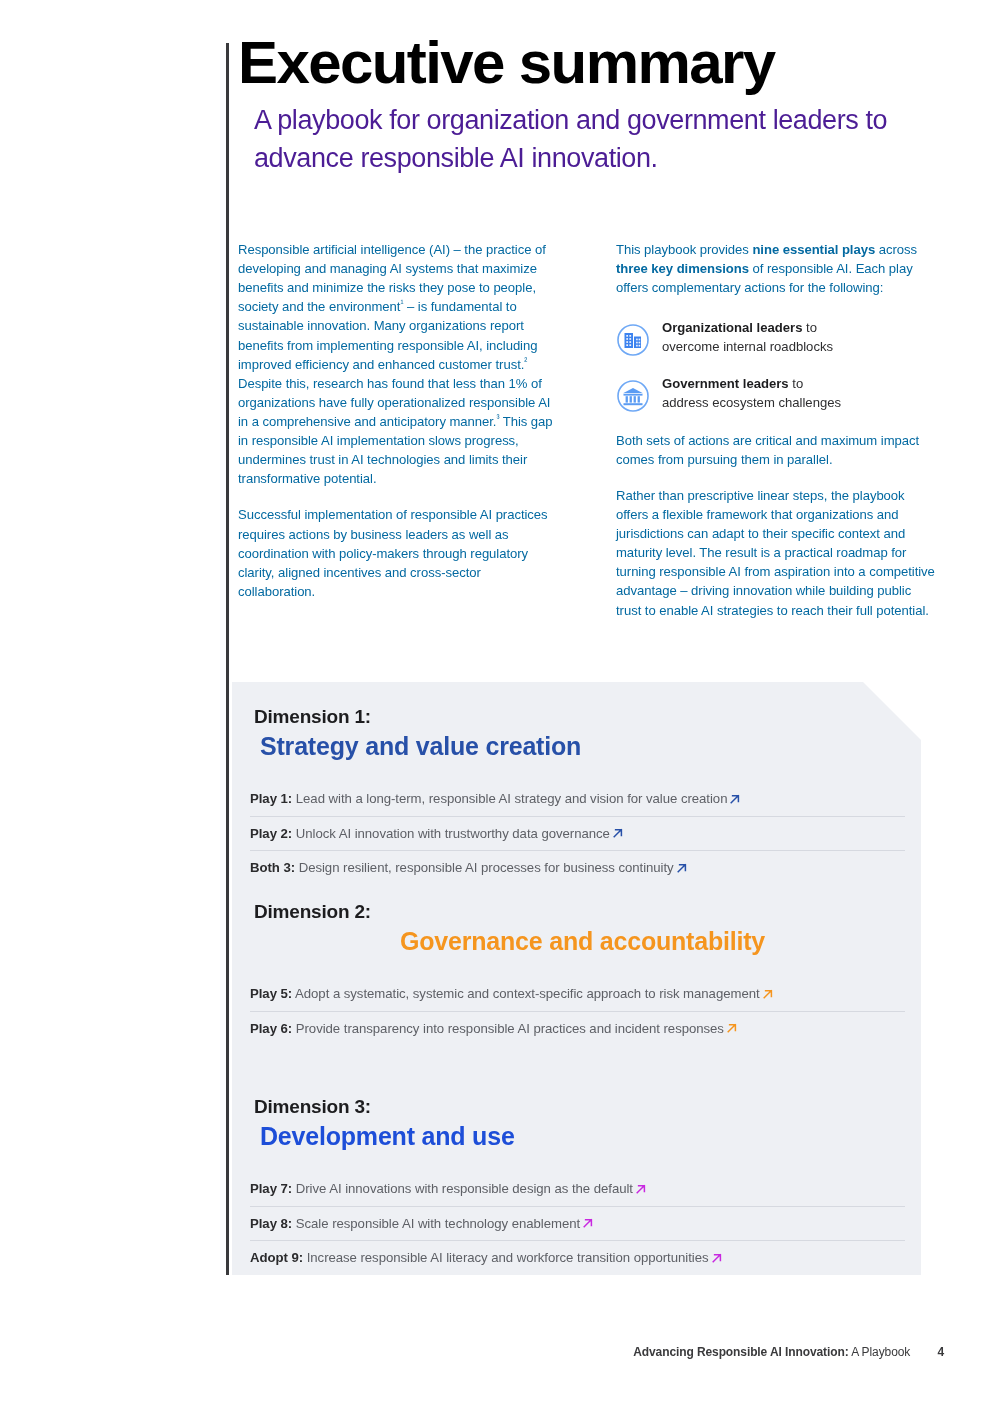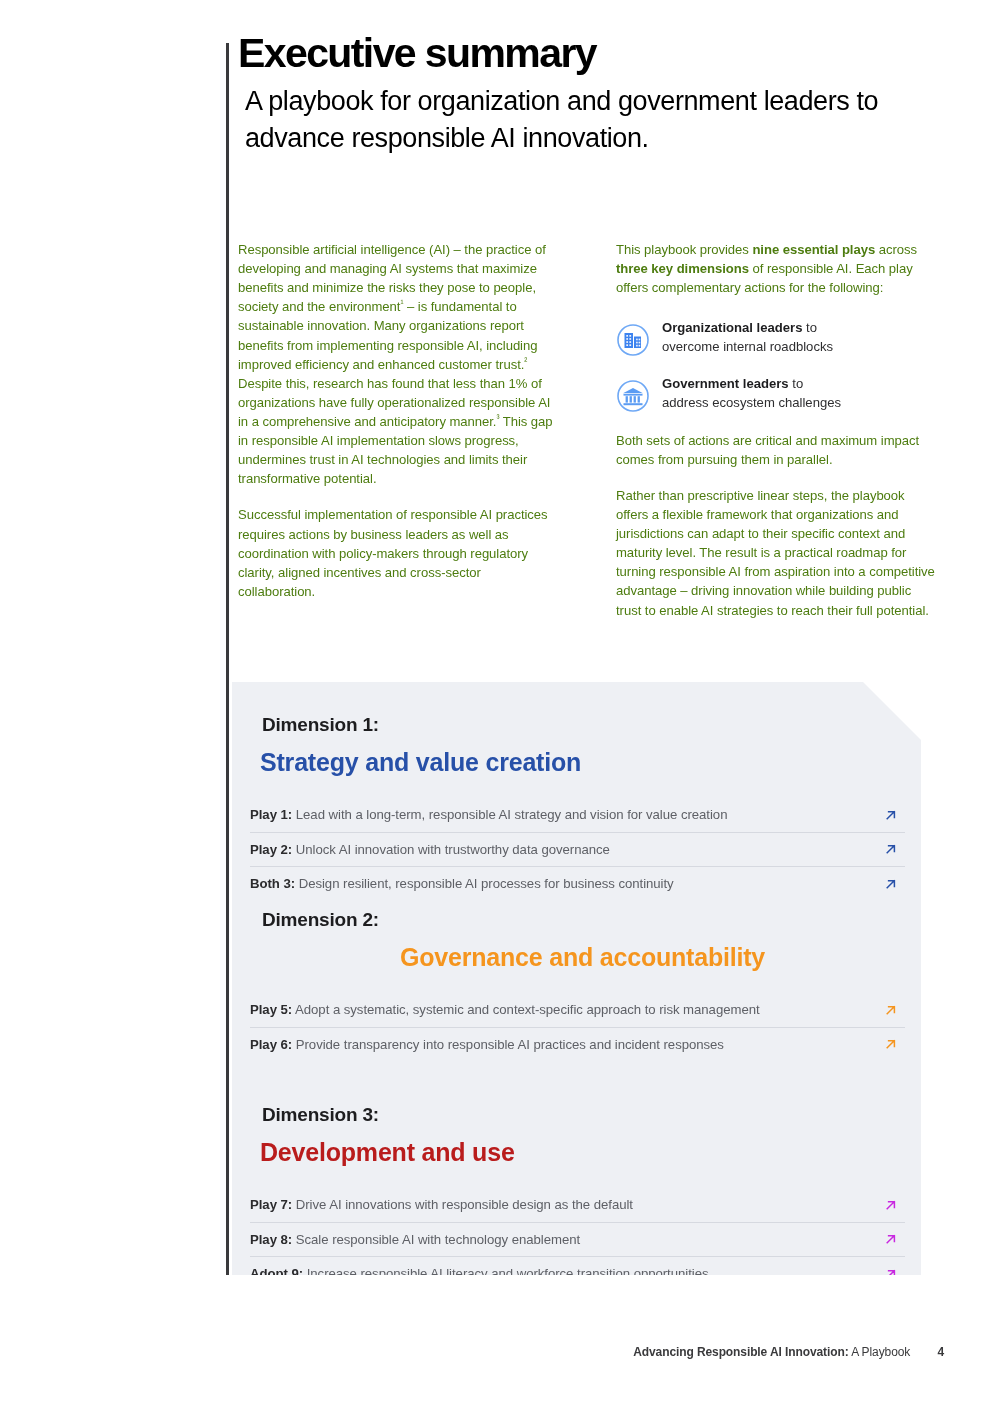--- a/index.html
+++ b/index.html
@@ -26,54 +26,54 @@
   }
 
   
   #masthead {
     position: absolute;
     left: 238px;
     top: 32px;
     width: 700px;
   }
   #page-title {
-    font-size: 41px;
+    font-size: 60px;
     font-weight: bold;
     line-height: 1.04;
     letter-spacing: -1.6px;
     color: #000000;
     margin: 0;
   }
   #page-subtitle {
     font-size: 27px;
     font-weight: normal;
     line-height: 1.38;
     letter-spacing: -0.4px;
-    color: #000000;
-    margin: 8px 0 0 7px;
+    color: #4c1d95;
+    margin: 8px 0 0 16px;
     max-width: 660px;
   }
 
   
   #intro {
     position: absolute;
     left: 238px;
     top: 240px;
     width: 700px;
     display: flex;
     gap: 56px;
   }
   .intro-col {
     width: 322px;
   }
   .intro-col p {
     margin: 0 0 17px 0;
     font-size: 13.1px;
     line-height: 1.46;
-    color: #4d7c0f;
+    color: #0369a1;
     letter-spacing: -0.05px;
   }
   .intro-col p:last-child { margin-bottom: 0; }
   .intro-col b { font-weight: bold; }
   .intro-col sup { font-size: 9px; vertical-align: super; line-height: 0; }
 
   
   .audience-list { margin: 20px 0 18px 0; }
   .audience-row {
     display: flex;
@@ -112,35 +112,34 @@
   }
   #dim-0 { top: 20px; }
   #dim-1 { top: 215px; }
   #dim-2 { top: 410px; }
 
   .dim-number {
     font-size: 19px;
     font-weight: bold;
     color: #1d1d1f;
     letter-spacing: -0.2px;
-    margin: 12px;
+    margin: 4px;
   }
   .dim-name {
     font-size: 25px;
     font-weight: bold;
     letter-spacing: -0.2px;
     margin: 4px 0 0 10px;
   }
   .plays {
     margin-top: 21px;
   }
   .play-row {
     display: flex;
     align-items: center;
-    justify-content: space-between;
     height: 33.5px;
     border-bottom: 1px solid #d6d9e0;
   }
   .play-row:last-child { border-bottom: none; }
   .play-text {
     font-size: 13.2px;
     color: #5e6066;
     letter-spacing: -0.05px;
     white-space: nowrap;
   }
@@ -295,21 +294,21 @@
           <svg viewBox="0 0 16 16" width="16" height="16">
               <path d="M4.2 11.8 L11.2 4.8 M5.6 4.8 L11.4 4.8 L11.4 10.6" fill="none" stroke-width="1.5" stroke-linecap="square" class="arr" stroke="#f5951e"></path>
             </svg>
         </span>
       </div>
     </div>
   </div>
 
   <div class="dimension" id="dim-2">
     <p class="dim-number">Dimension 3:</p>
-    <p class="dim-name" style="color: #b91c1c;">Development and use</p>
+    <p class="dim-name" style="color: #1d4ed8;">Development and use</p>
     <div class="plays">
       <div class="play-row">
         <span class="play-text" id="p-2-0"><b>Play 7:</b> Drive AI innovations with responsible design as the default</span>
         <span class="play-arrow">
           <svg viewBox="0 0 16 16" width="16" height="16">
               <path d="M4.2 11.8 L11.2 4.8 M5.6 4.8 L11.4 4.8 L11.4 10.6" fill="none" stroke-width="1.5" stroke-linecap="square" class="arr" stroke="#c828e0"></path>
             </svg>
         </span>
       </div>
       <div class="play-row">

